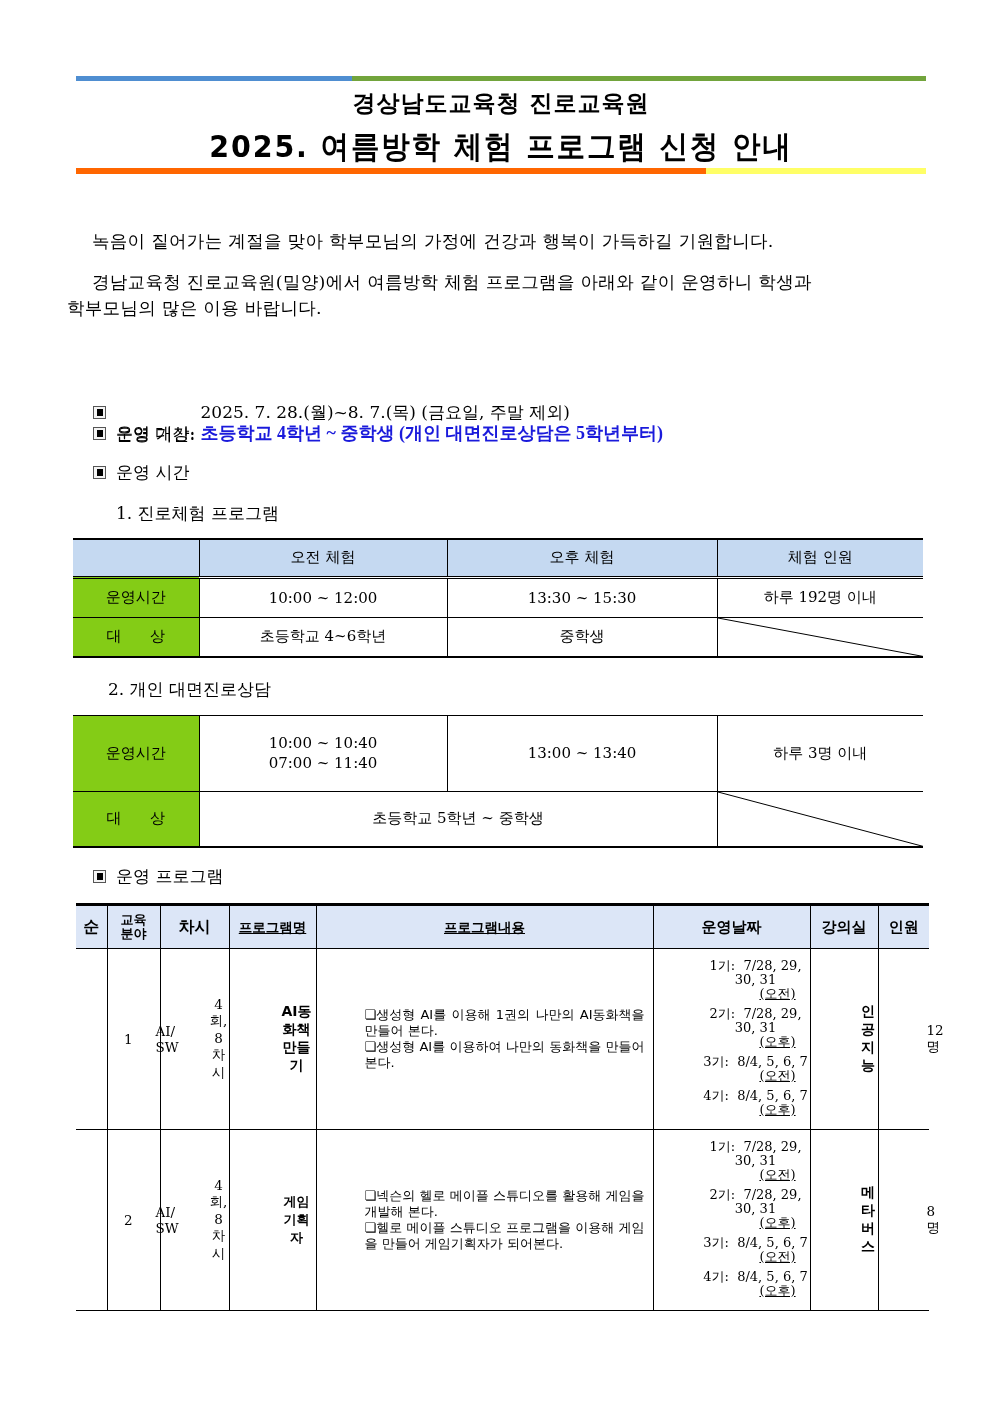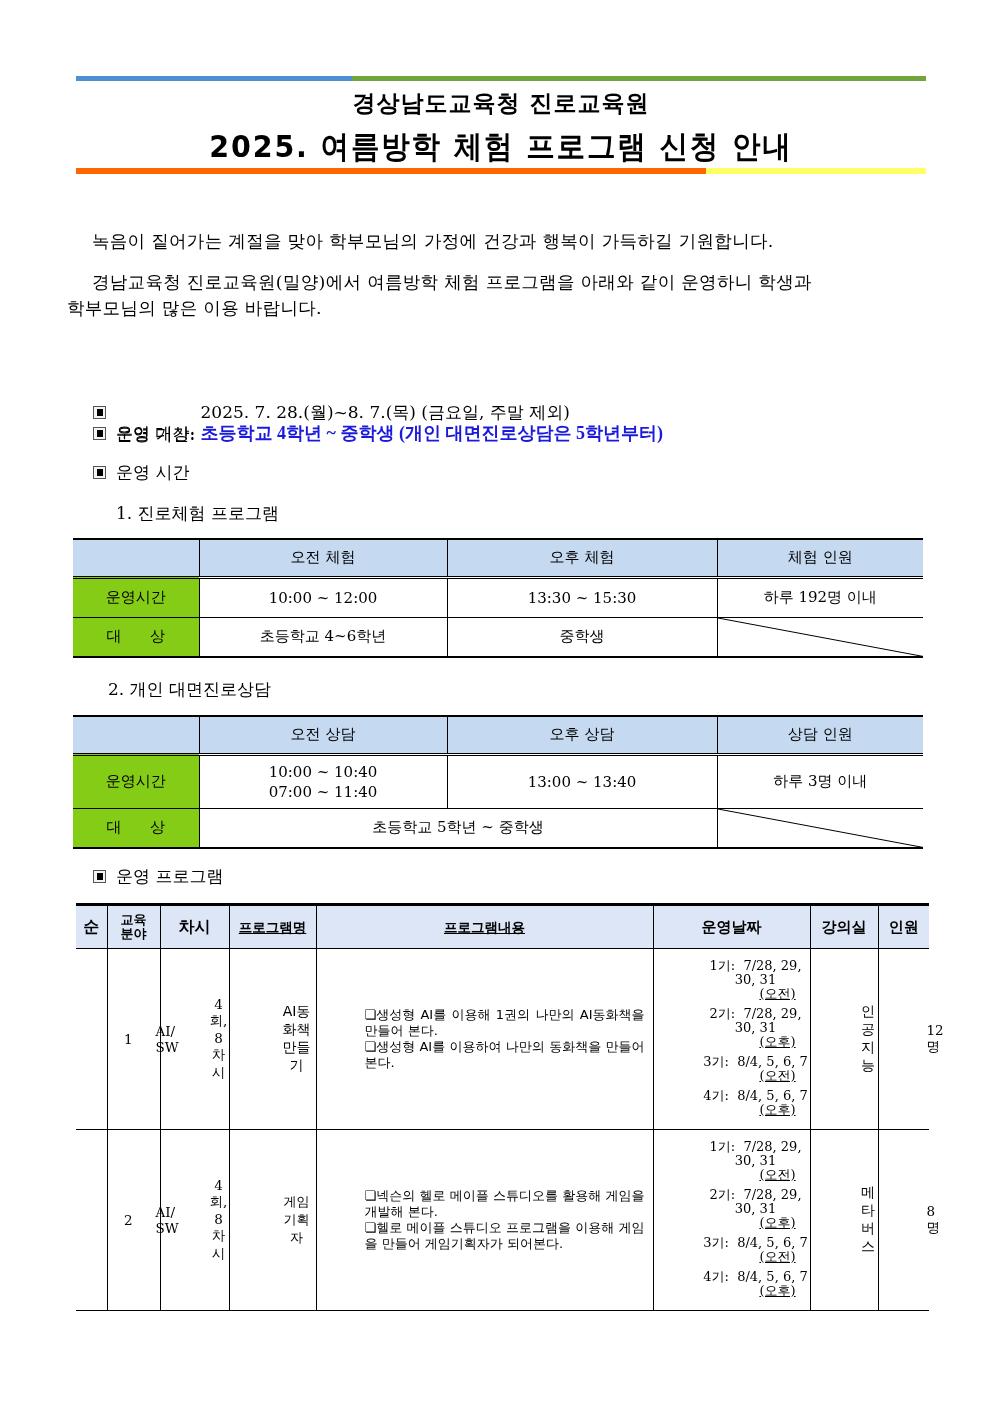--- a/index.html
+++ b/index.html
@@ -72,21 +72,21 @@
       background: #dce6f7; border-top: 3px solid #000; font-size: 16px; font-weight: bold;
       font-family: "DejaVu Sans", "Liberation Sans", sans-serif; height: 42px;
     }
     .prog tr.head td.small { font-size: 13px; line-height: 14px; }
     .prog tr.head td.underline span { text-decoration: underline; font-size: 13.5px; }
     .prog tr.body td { height: 180px; padding-left: 48px; }
     .prog td.content {
       text-align: justify; padding: 0 8px; font-family: "DejaVu Sans", "Liberation Sans", sans-serif;
       font-size: 13px; line-height: 16px; text-align-last: left;
     }
-    .prog td.bold { font-weight: normal; font-family: "DejaVu Sans", "Liberation Sans", sans-serif; font-size: 14px; }
+    .prog td.bold { font-weight: bold; font-family: "DejaVu Sans", "Liberation Sans", sans-serif; font-size: 14px; }
     .dates { text-align: left; padding-left: 8px; font-size: 13px; }
     .date-item { margin: 4px 0 6px 0; line-height: 14px; }
     .date-item .slot { display: block; padding-left: 44px; font-size: 13px; }
     .slot span { text-decoration: underline; }
   </style>
 </head>
 <body>
 
 <div class="bar" style="left:76px; top:76px; width:276px; background:#4f8ed1;"></div>
 <div class="bar" style="left:352px; top:76px; width:574px; background:#72a43c;"></div>
@@ -152,26 +152,20 @@
 <div class="sub-heading" style="left:108px; top:678px;">2. 개인 대면진로상담</div>
 
 <table class="sched" style="top:715px; height:133px;">
   <colgroup>
       <col style="width:126px">
       <col style="width:248px">
       <col style="width:270px">
       <col style="width:206px">
     </colgroup>
   <tbody>
-      <tr class="head" style="height:38px;">
-    <td></td>
-    <td>오전 상담</td>
-    <td>오후 상담</td>
-    <td>상담 인원</td>
-  </tr>
   <tr style="height:54px;">
     <td class="rowlabel">운영시간</td>
     <td style="line-height:20px;">
       <div>10:00 ~ 10:40</div>
       <div>07:00 ~ 11:40</div>
     </td>
     <td>13:00 ~ 13:40</td>
     <td>하루 3명 이내</td>
   </tr>
   <tr style="height:40px;">

